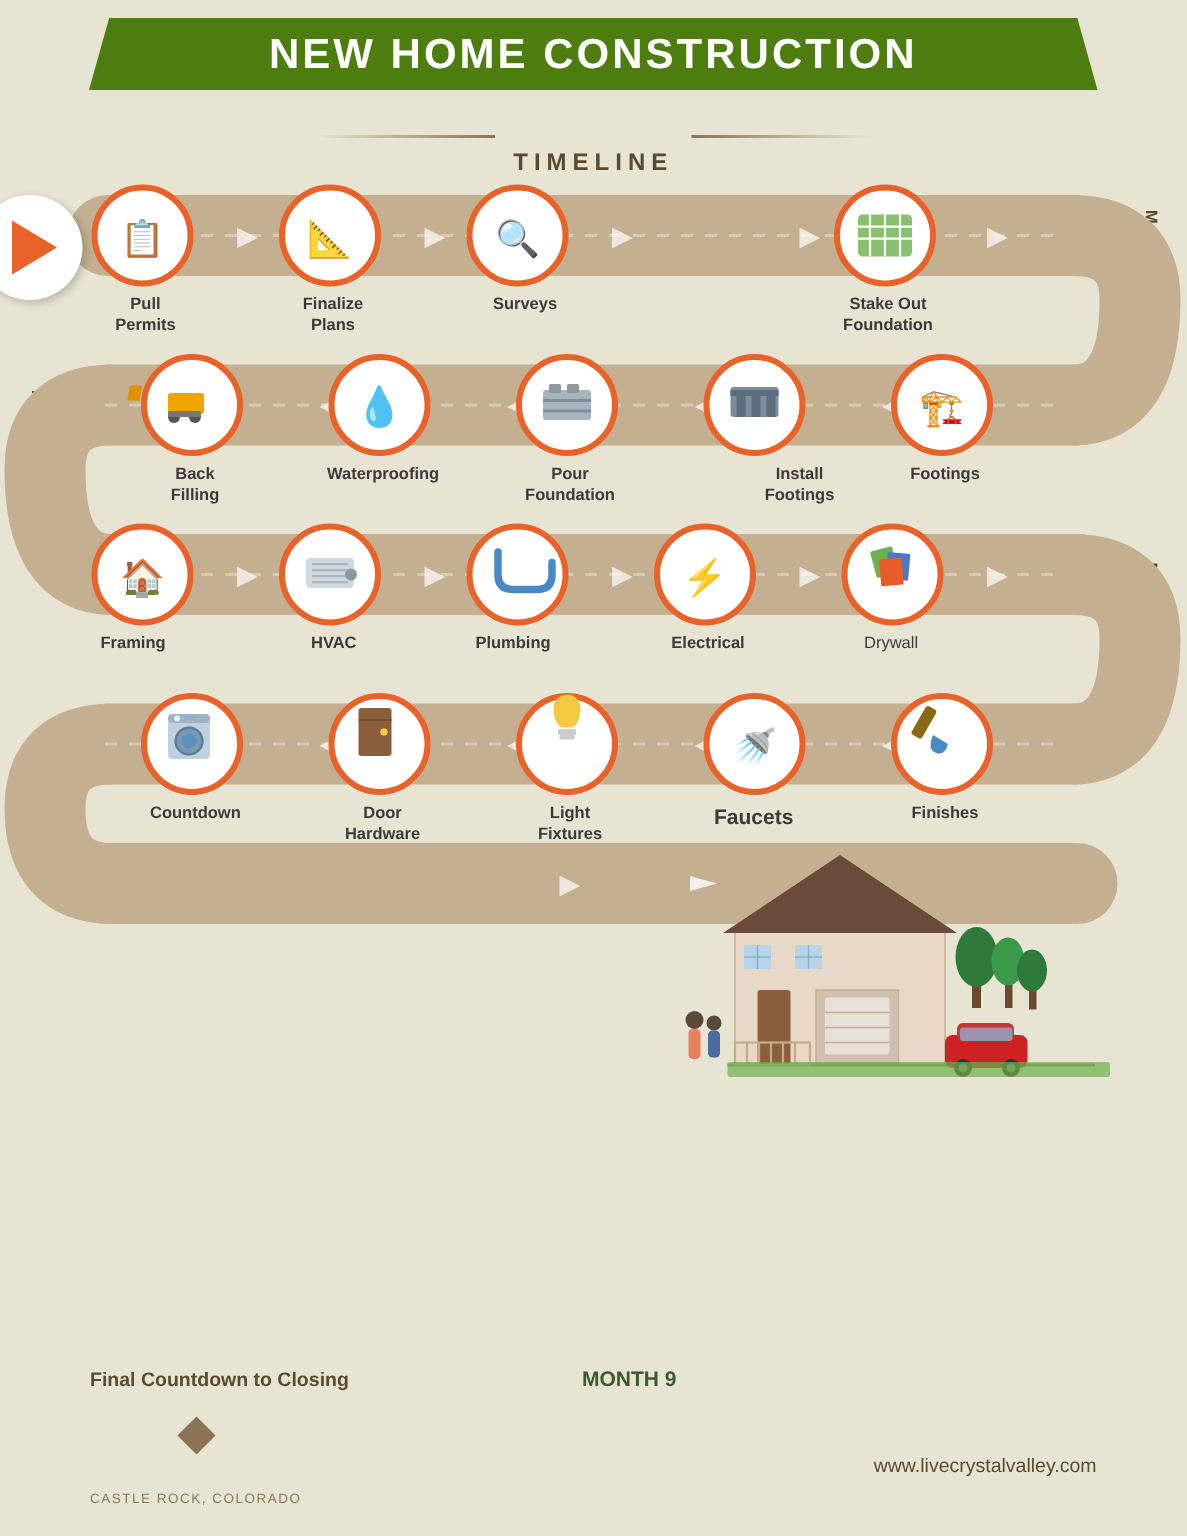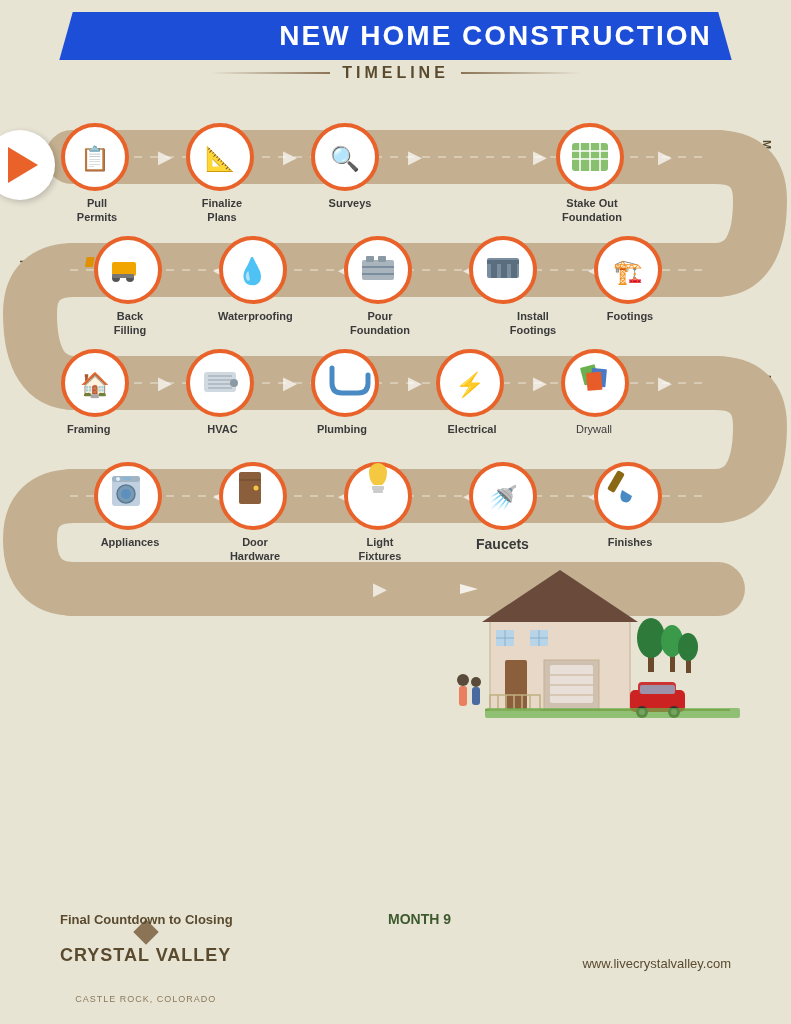--- a/index.html
+++ b/index.html
@@ -22,26 +22,25 @@
     
     .header {
       width: 100%;
       text-align: center;
       padding-top: 12px;
       position: relative;
       z-index: 10;
     }
 
     .title-banner {
-      background-color: #1d4ed8;
+      background-color: #4d7c0f;
       display: inline-block;
       width: 85%;
       padding: 8px 20px;
       clip-path: polygon(2% 0%, 98% 0%, 100% 100%, 0% 100%);
-      text-align: right;
     }
 
     .title-banner h1 {
       color: white;
       font-size: 28px;
       font-weight: 900;
       letter-spacing: 2px;
       text-transform: uppercase;
     }
 
@@ -61,20 +60,21 @@
 
     .subtitle-line.right {
       background: linear-gradient(to left, transparent, #8b7355);
     }
 
     .subtitle-text {
       color: #5a4a2e;
       font-size: 16px;
       letter-spacing: 4px;
       font-weight: 600;
+      margin-top: 36px;
     }
 
     
     .month-label {
       position: absolute;
       font-size: 11px;
       font-weight: 700;
       color: #5a4a2e;
       letter-spacing: 2px;
       text-transform: uppercase;
@@ -391,31 +391,30 @@
   <div style="position:absolute;top:309px;left:350px;text-align:center;font-size:11px;font-weight:700;color:#3a3a3a;width:60px;z-index:20;line-height:1.3;">Pour<br>Foundation</div>
   <div style="position:absolute;top:309px;left:474px;text-align:center;font-size:11px;font-weight:700;color:#3a3a3a;width:62px;z-index:20;line-height:1.3;margin-left:28px;">Install<br>Footings</div>
   <div style="position:absolute;top:309px;left:600px;text-align:center;font-size:11px;font-weight:700;color:#3a3a3a;width:60px;z-index:20;line-height:1.3;">Footings</div>
 
   <div style="position:absolute;top:422px;left:67px;font-size:11px;font-weight:700;color:#3a3a3a;width:60px;z-index:20;line-height:1.3;">Framing</div>
   <div style="position:absolute;top:422px;left:195px;text-align:center;font-size:11px;font-weight:700;color:#3a3a3a;width:55px;z-index:20;line-height:1.3;">HVAC</div>
   <div style="position:absolute;top:422px;left:312px;text-align:center;font-size:11px;font-weight:700;color:#3a3a3a;width:60px;z-index:20;line-height:1.3;">Plumbing</div>
   <div style="position:absolute;top:422px;left:442px;text-align:center;font-size:11px;font-weight:700;color:#3a3a3a;width:60px;z-index:20;line-height:1.3;">Electrical</div>
   <div style="position:absolute;top:422px;left:576px;font-size:11px;font-weight:400;color:#3a3a3a;width:60px;z-index:20;line-height:1.3;">Drywall</div>
 
-  <div style="position:absolute;top:535px;left:100px;text-align:center;font-size:11px;font-weight:700;color:#3a3a3a;width:60px;z-index:20;line-height:1.3;">Appliances</div>
+  <div style="position:absolute;top:535px;left:100px;text-align:center;font-size:11px;font-weight:700;color:#3a3a3a;width:60px;z-index:20;line-height:1.3;">Countdown</div>
   <div style="position:absolute;top:535px;left:224px;text-align:center;font-size:11px;font-weight:700;color:#3a3a3a;width:62px;z-index:20;line-height:1.3;">Door<br>Hardware</div>
   <div style="position:absolute;top:535px;left:350px;text-align:center;font-size:11px;font-weight:700;color:#3a3a3a;width:60px;z-index:20;line-height:1.3;">Light<br>Fixtures</div>
   <div style="position:absolute;top:535px;left:476px;text-align:left;font-size:14px;font-weight:700;color:#3a3a3a;width:56px;z-index:20;line-height:1.3;">Faucets</div>
   <div style="position:absolute;top:535px;left:600px;text-align:center;font-size:11px;font-weight:700;color:#3a3a3a;width:60px;z-index:20;line-height:1.3;">Finishes</div>
 
   <div style="position:absolute;bottom:97px;left:60px;font-size:13px;font-weight:700;color:#5a4a2e;z-index:20;">Final Countdown to Closing</div>
   <div style="position:absolute;bottom:97px;left:388px;font-size:14px;font-weight:900;color:#3d5a2e;z-index:20;">MONTH 9</div>
 
   <div class="footer-info">
     <div class="brand">
       <div style="width:18px;height:18px;background:#8b7355;transform:rotate(45deg);margin:0 auto 4px;"></div>
-      <div class="brand-name">CRYSTAL VALLEY</div>
       <div class="brand-sub">CASTLE ROCK, COLORADO</div>
     </div>
     <div class="website">www.livecrystalvalley.com</div>
   </div>
 
 </div>
 
 </body></html>

